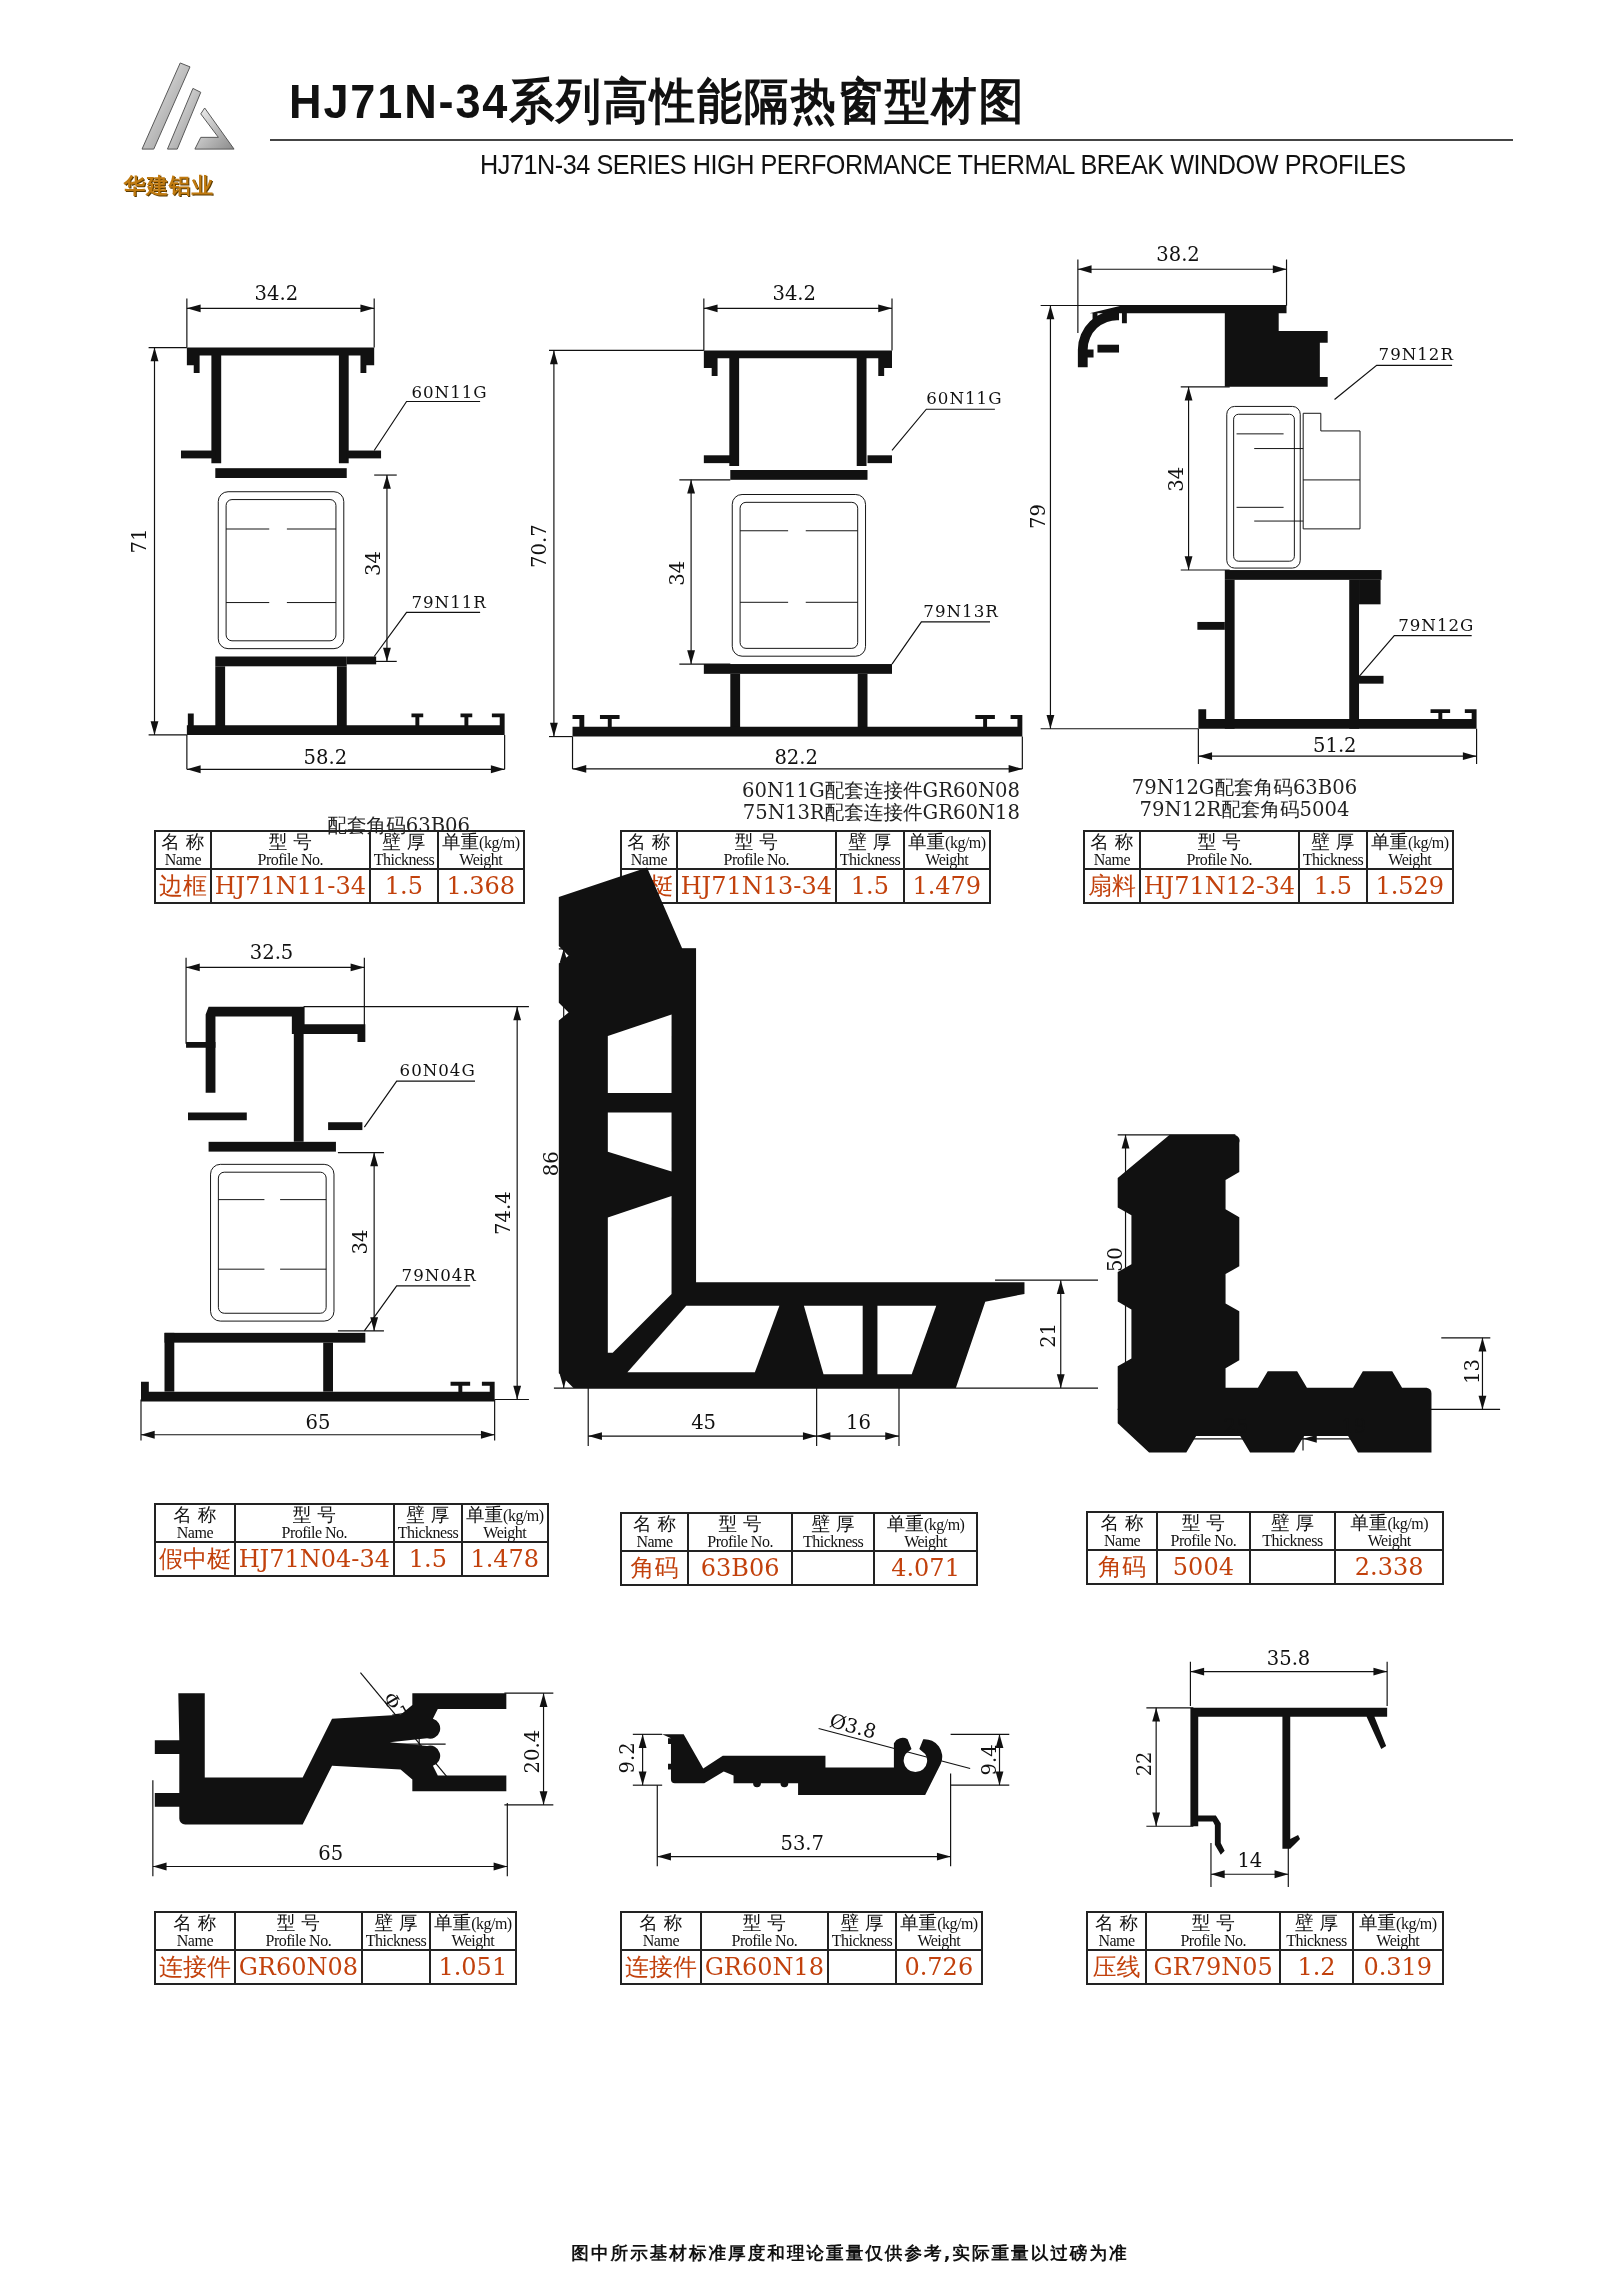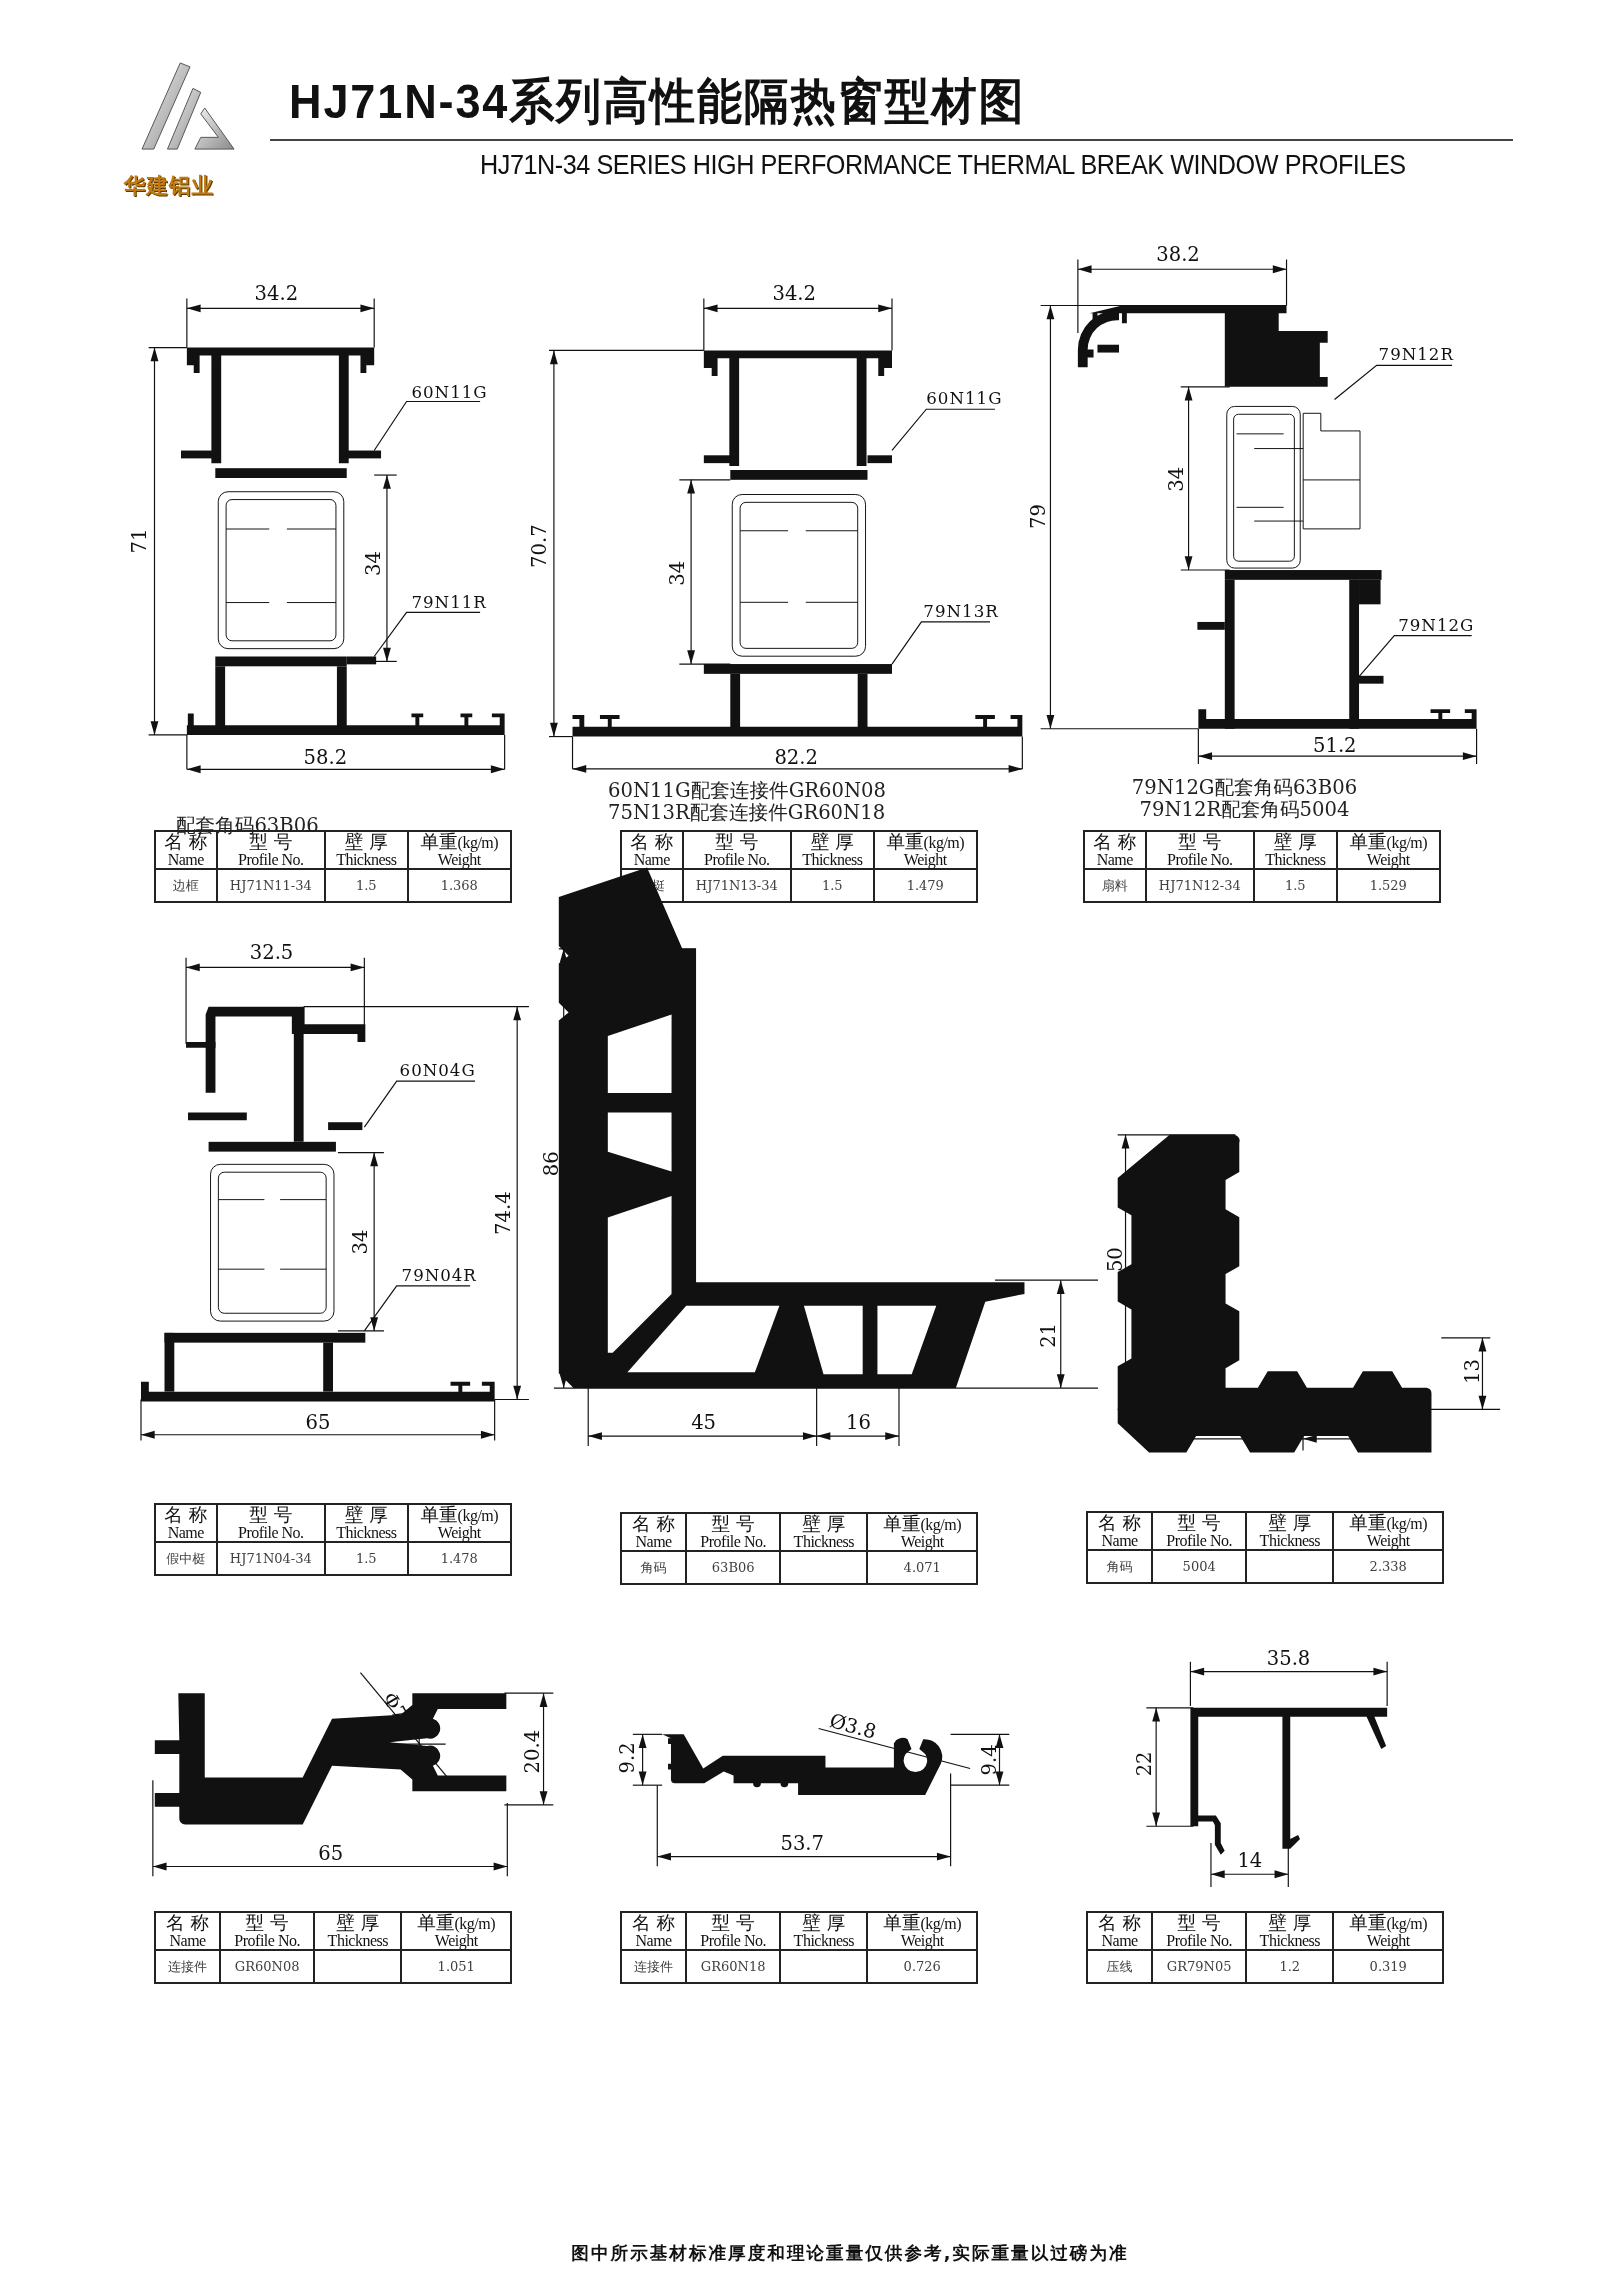--- a/index.html
+++ b/index.html
@@ -6,26 +6,26 @@
   body{width:1620px;height:2293px;position:relative;overflow:hidden;font-family:"DejaVu Serif",serif;color:#111;}
   .abs{position:absolute;}
   .logo{left:116px;top:61px;width:127px;height:123px;}
   .logo-text{position:absolute;left:7.8px;top:110px;font-family:"DejaVu Sans",sans-serif;font-weight:bold;font-size:21.6px;color:#c07a10;letter-spacing:1px;text-shadow:1px 1px 0 #5a3a00;}
   .title-cn{left:289px;top:69px;font-family:"Liberation Sans",sans-serif;font-weight:bold;font-size:49px;letter-spacing:2px;transform:scaleX(0.92);transform-origin:left;}
   .rule{left:270px;top:139px;width:1243px;height:2px;background:#444;}
   .title-en{left:480px;top:149px;font-family:"Liberation Sans",sans-serif;font-size:28px;transform:scaleX(0.9);transform-origin:left;letter-spacing:-0.5px;}
   svg.draw{position:absolute;overflow:visible;}
   .dim{font-family:"DejaVu Serif",serif;font-size:20px;fill:#111;}
   .lbl{font-family:"DejaVu Serif",serif;font-size:17px;fill:#111;letter-spacing:1px;}
-  .note{font-family:"DejaVu Serif",serif;font-size:19.6px;color:#222;text-align:left;line-height:21.6px;}
+  .note{font-family:"DejaVu Serif",serif;font-size:19.6px;color:#222;text-align:right;line-height:21.6px;}
   table.spec{position:absolute;border-collapse:collapse;font-size:16.7px;}
   table.spec td{border:2px solid #222;text-align:center;padding:0 2.9px;height:25.5px;white-space:nowrap;}
   table.spec .h1{font-family:"DejaVu Sans",sans-serif;font-size:18.6px;line-height:19.6px;}
   table.spec .h2{font-family:Liberation Serif, serif;font-size:16px;line-height:16.7px;letter-spacing:-0.5px;}
-  table.spec .val{font-family:"DejaVu Serif",serif;font-size:13px;height:31px;color:#404040;}
+  table.spec .val{font-family:"DejaVu Serif",serif;font-size:24px;height:31px;color:#c2410c;}
   .footer{left:0;width:1620px;top:2241px;text-align:center;font-family:"DejaVu Sans",sans-serif;font-size:17.6px;font-weight:bold;letter-spacing:2px;padding-left:40px;}
 </style>
 </head>
 <body>
 
 <div class="abs logo">
   <svg width="108" height="93" viewBox="0 0 110 95" style="position:absolute;left:19.6px;top:0">
     <defs>
         <linearGradient id="lg" x1="0" y1="0" x2="1" y2="1">
           <stop offset="0" stop-color="#f4f4f4"></stop>

